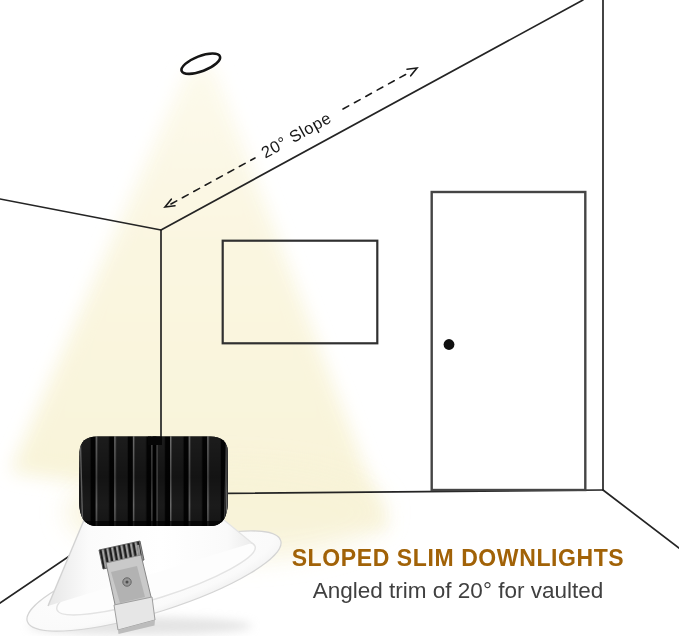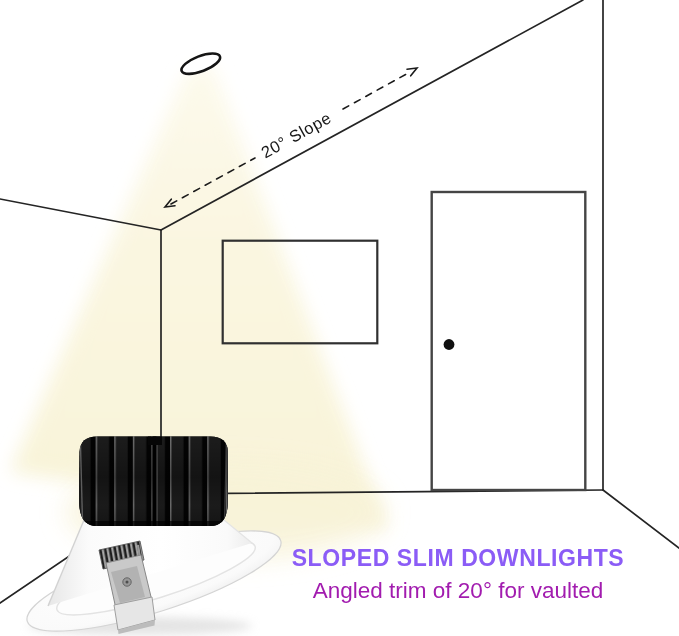--- a/index.html
+++ b/index.html
@@ -14,27 +14,27 @@
   .caption{
     position:absolute;
     left:240px;top:545px;width:436px;
     text-align:center;
     pointer-events:none;
   }
   .caption-title{
     font-size:23px;
     font-weight:bold;
     letter-spacing:0.6px;
-    color:#8b5cf6;
+    color:#a16207;
     margin:0 0 6px 0;
     white-space:nowrap;
   }
   .caption-body{
     font-size:22.5px;
-    color:#a21caf;
+    color:#404040;
     line-height:26px;
   }
   .slope-text{
     font-size:16.5px;
     letter-spacing:0.6px;
     fill:#161616;
   }
 </style>
 </head>
 <body>

